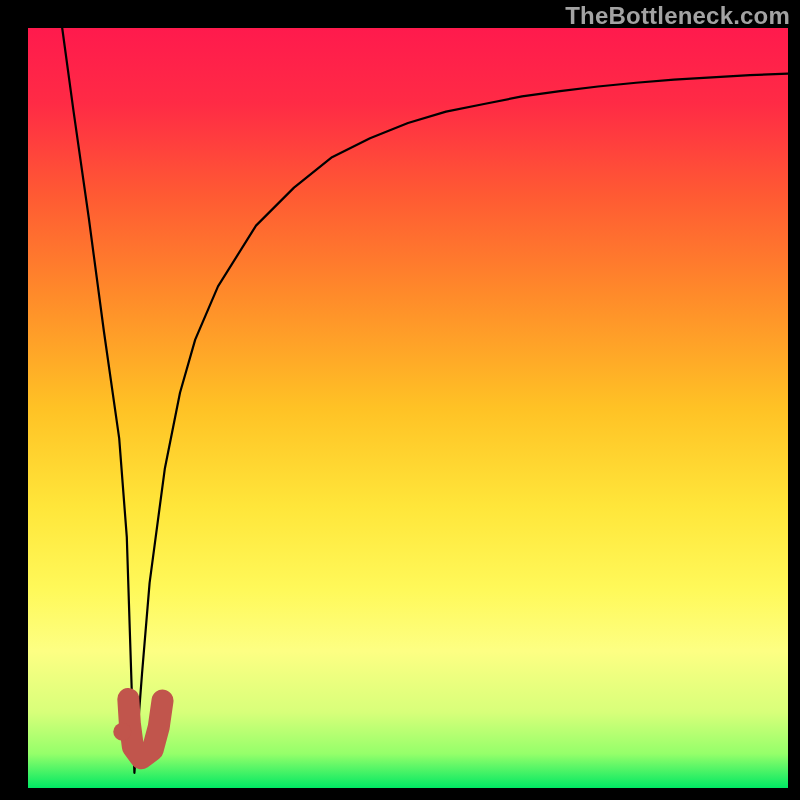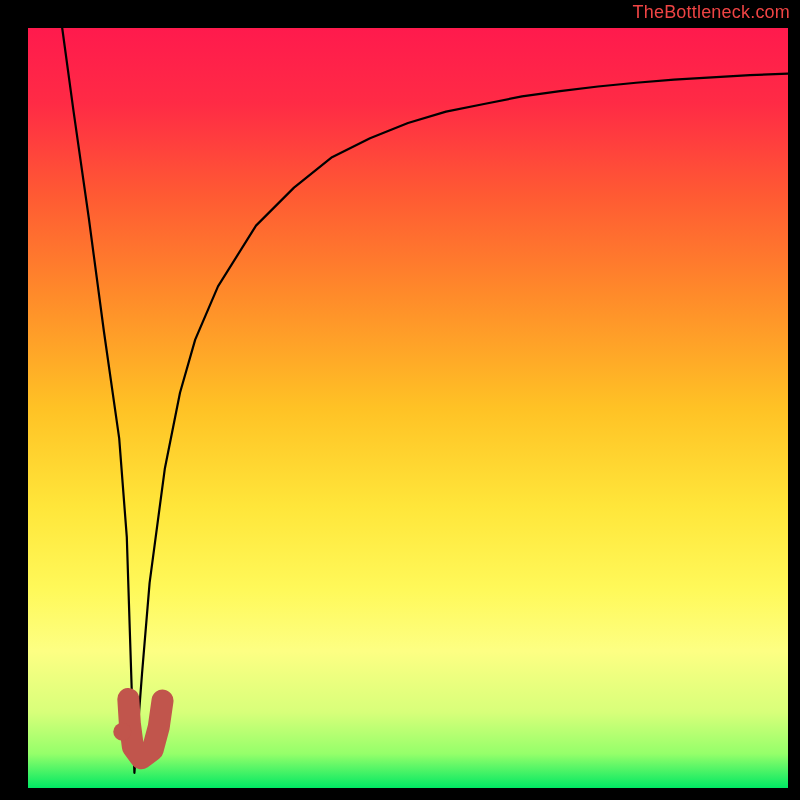--- a/index.html
+++ b/index.html
@@ -14,23 +14,23 @@
   .frame {
     position: relative;
     width: 800px;
     height: 800px;
     background: #000;
   }
   .watermark {
     position: absolute;
     top: 2px;
     right: 10px;
-    color: #ef4444;
-    font-size: 18px;
-    font-weight: 400;
+    color: #a3a3a3;
+    font-size: 24px;
+    font-weight: 700;
     letter-spacing: 0.2px;
     user-select: none;
   }
   svg {
     display: block;
   }
 </style>
 </head>
 <body>
 

